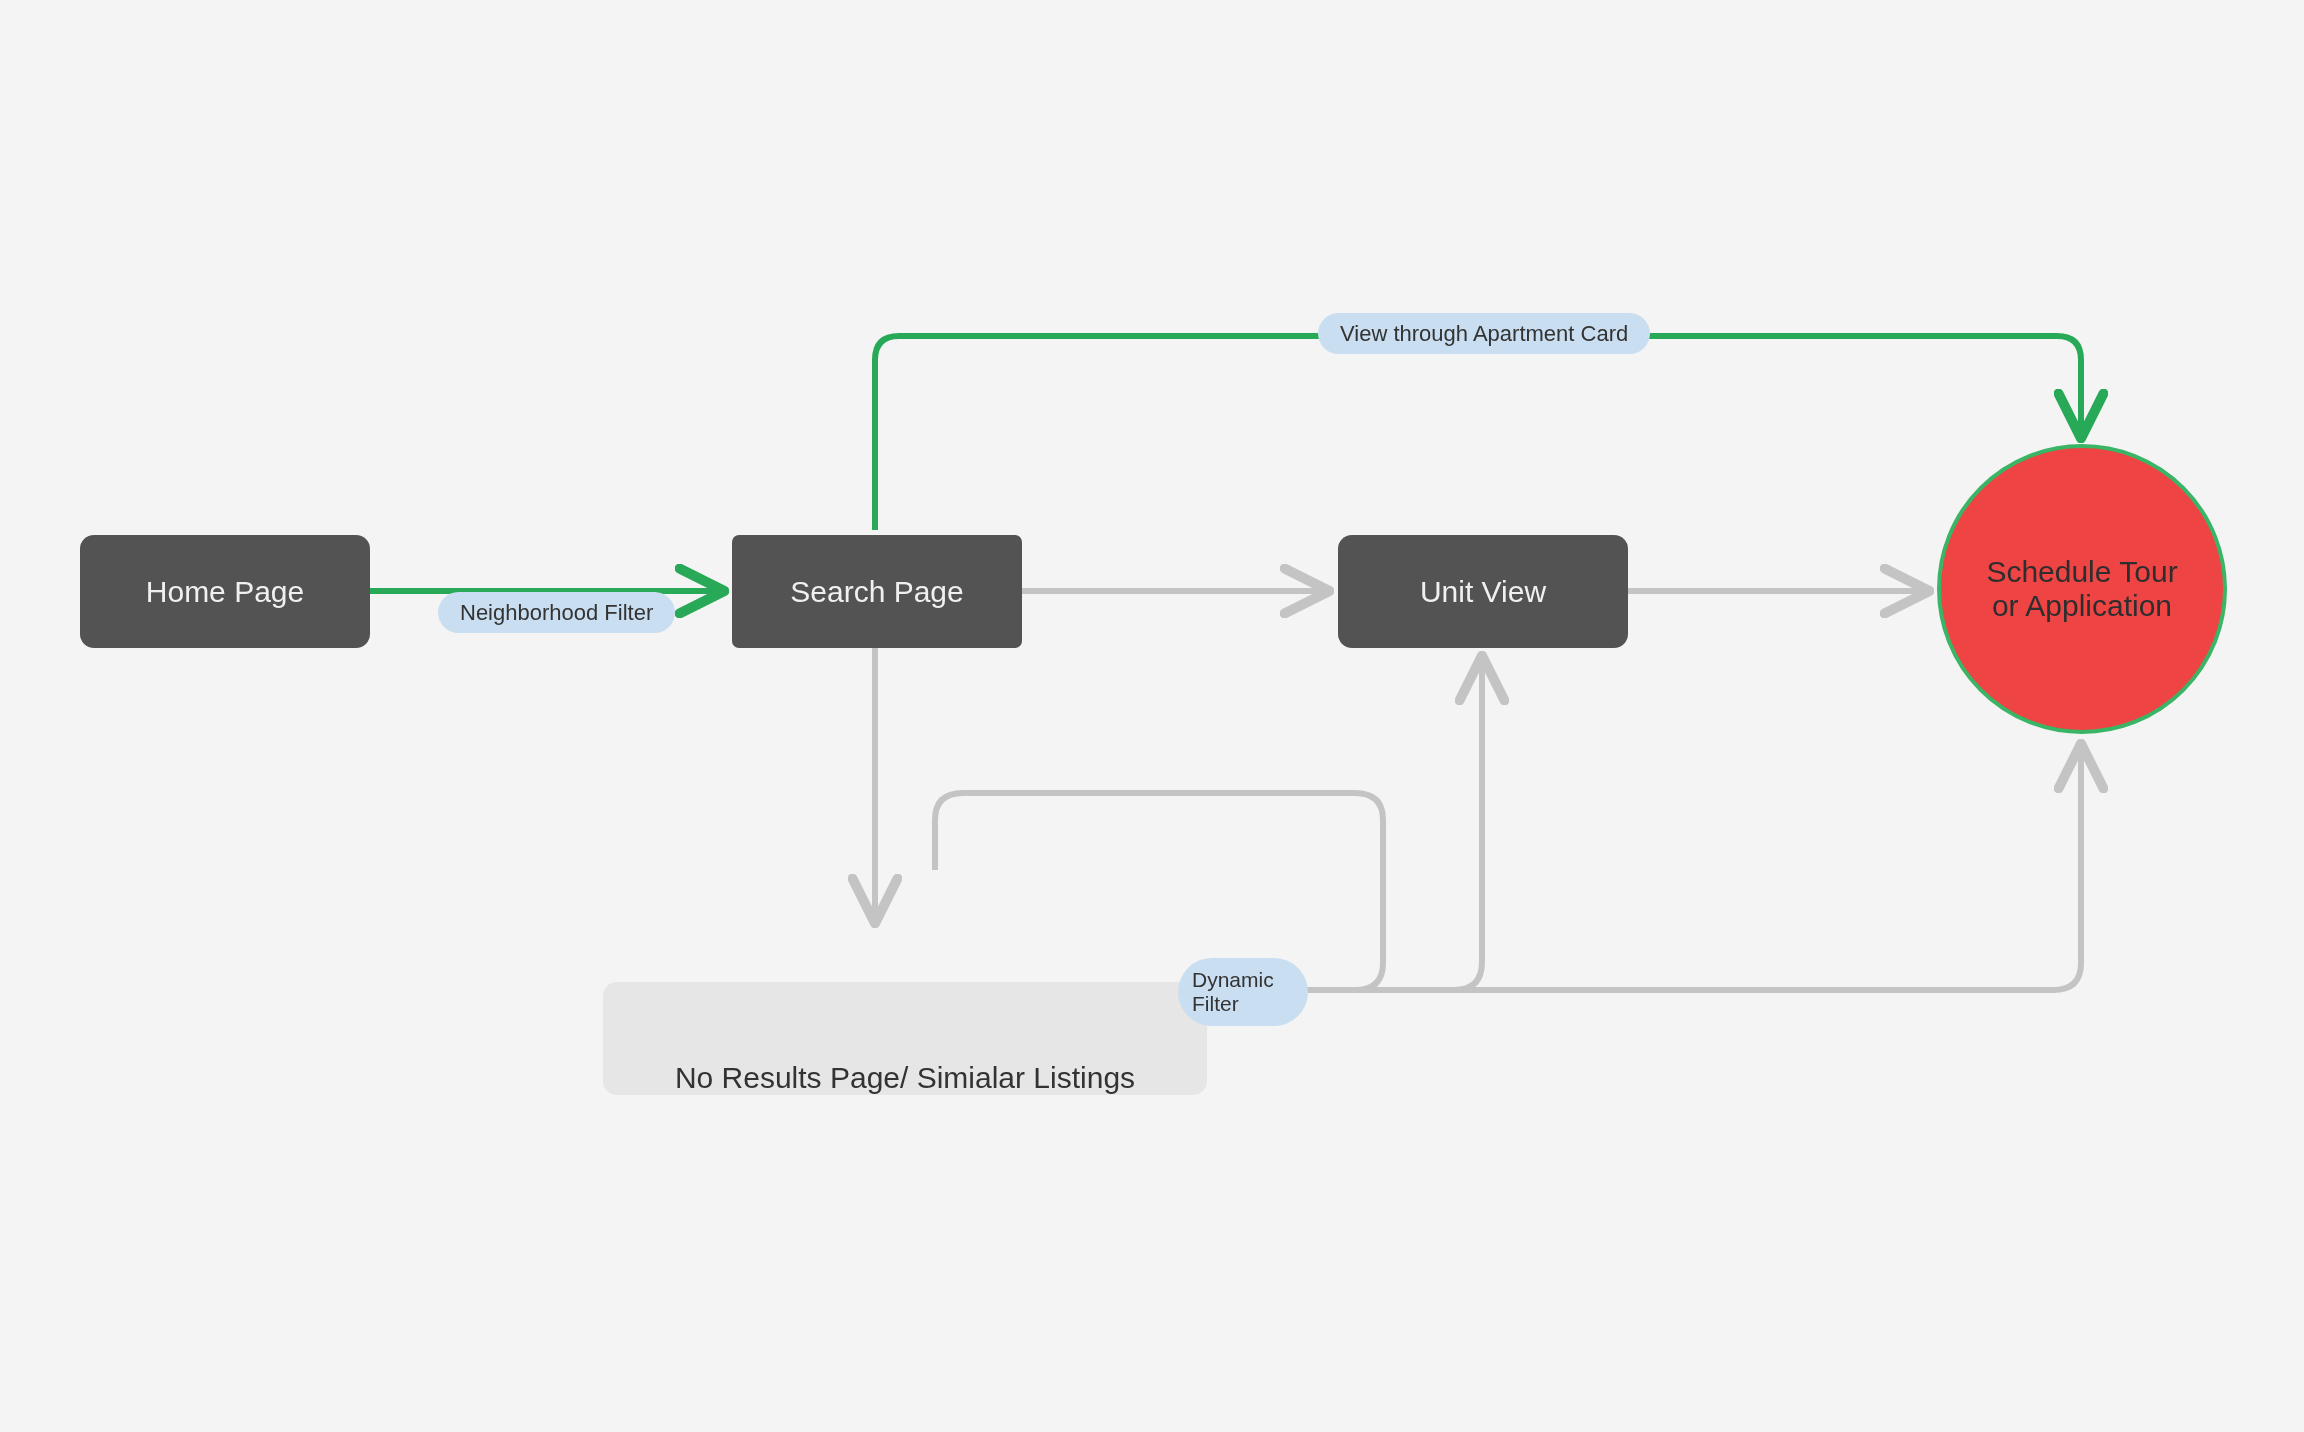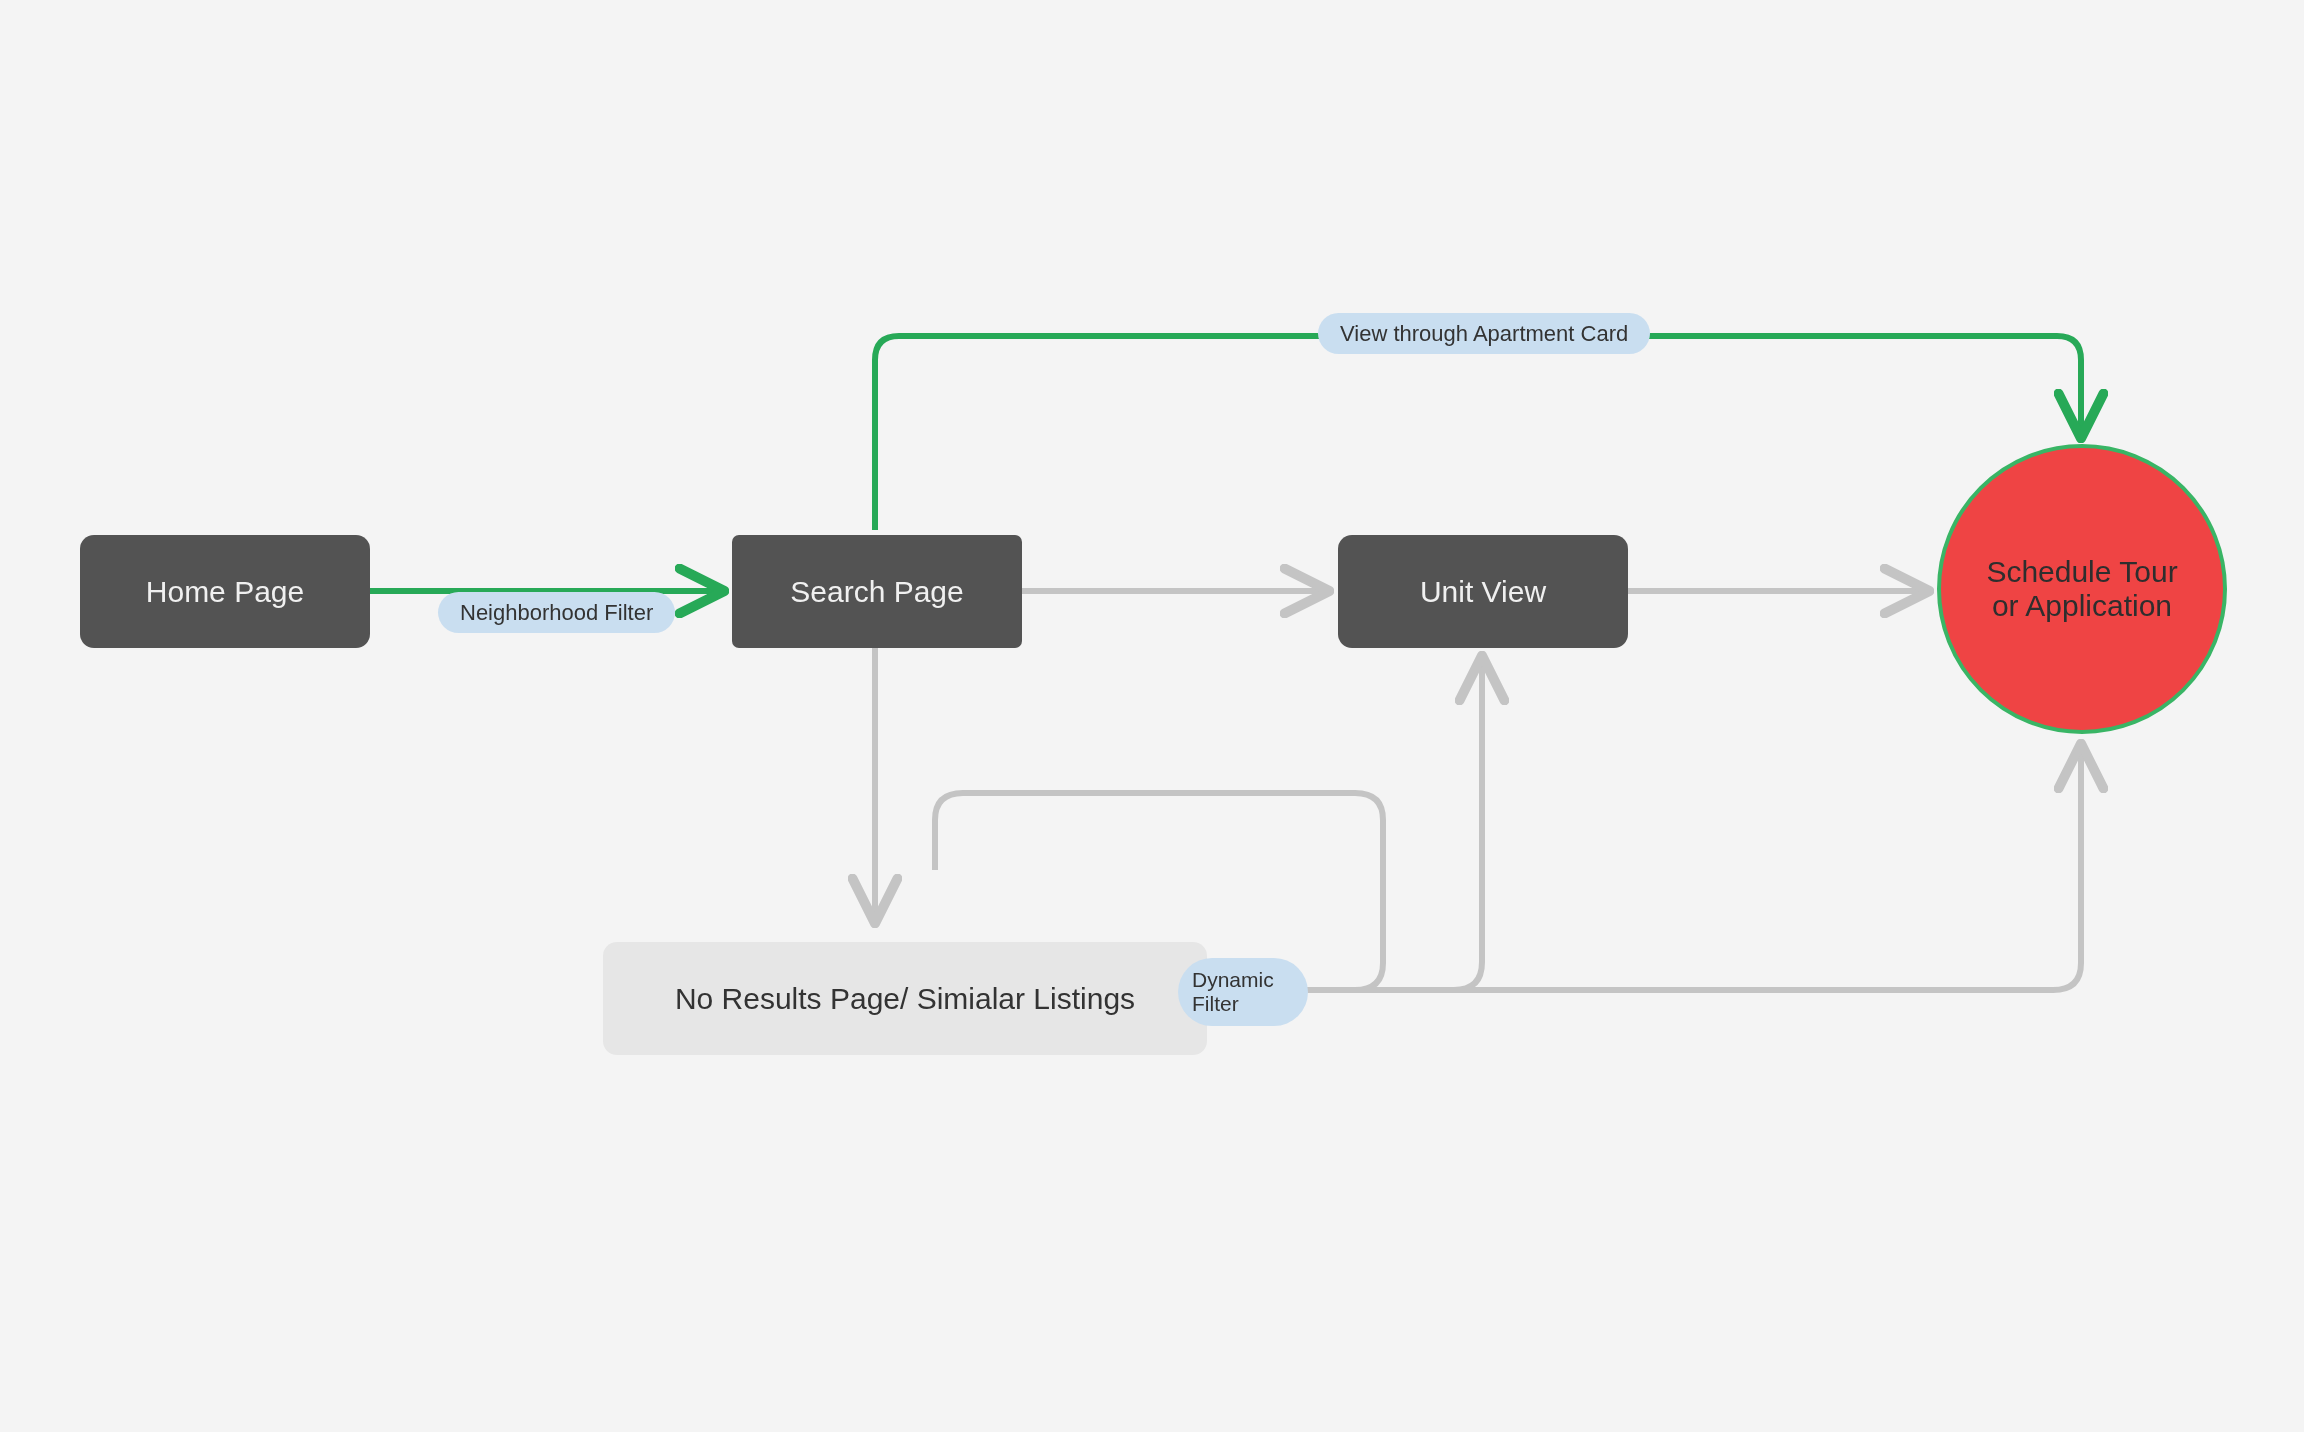--- a/index.html
+++ b/index.html
@@ -109,21 +109,21 @@
   </div>
 
   <div class="node" style="left:732px; top:535px; width:290px; height:113px;border-radius:7px;">
     <span>Search Page</span>
   </div>
 
   <div class="node" style="left:1338px; top:535px; width:290px; height:113px;">
     <span>Unit View</span>
   </div>
 
-  <div class="node node-light" style="left:603px; top:942px; width:604px; height:113px;">
+  <div class="node node-light" style="left:603px; top:982px; width:604px; height:113px;align-items:flex-end;">
     <span>No Results Page/ Simialar Listings</span>
   </div>
 
   <div class="goal-circle" style="left:1937px; top:444px; width:290px; height:290px;">
     <span>Schedule Tour or Application</span>
   </div>
 
   <div class="pill" style="left:438px; top:592px;">
     <span>Neighborhood Filter</span>
   </div>

